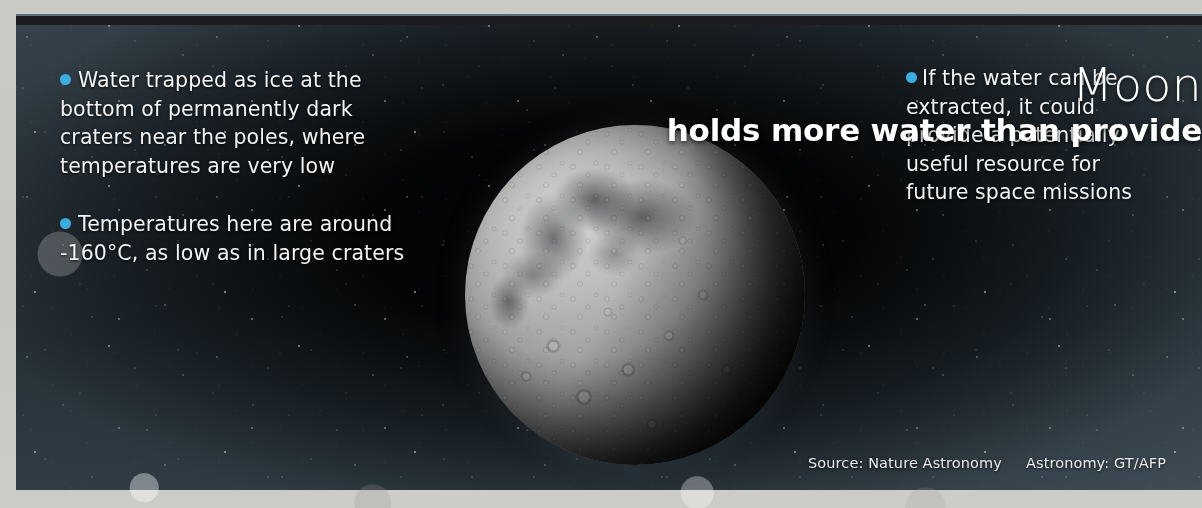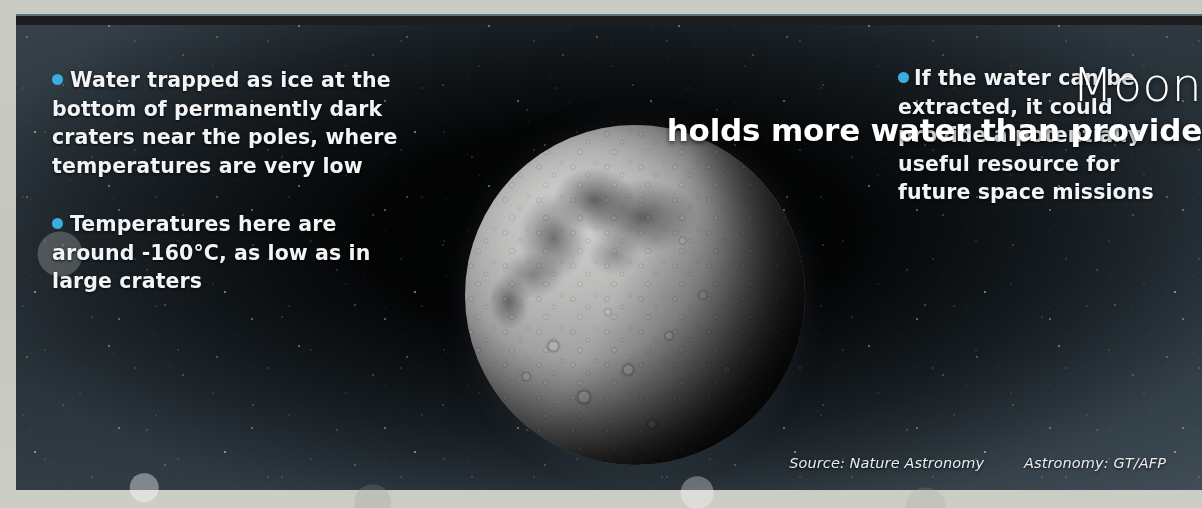--- a/index.html
+++ b/index.html
@@ -200,21 +200,21 @@
     color: #f2f4f5;
     font-size: 20.5px;
     line-height: 28.5px;
     font-weight: 400;
     letter-spacing: .1px;
     text-shadow: 0 1px 3px rgba(0,0,0,.85);
   }
   #col-left  { left: 36px;  top: 52px;  width: 370px; text-align: left; }
   #col-right { right: 44px; top: 50px;  width: 260px; }
 
-  .bullet-block { margin: 0 0 30px 0; font-weight: bold; }
+  .bullet-block { margin: 0 0 30px 8px; }
   .bullet-block:last-child { margin-bottom: 0; }
 
   .dot {
     display: inline-block;
     width: 11px;
     height: 11px;
     border-radius: 50%;
     background: #3cade0;
     vertical-align: 2px;
     margin-right: 7px;
@@ -249,27 +249,26 @@
     text-shadow: 0 2px 5px rgba(0,0,0,.7);
   }
 
   
   #credits {
     position: absolute;
     z-index: 5;
     right: 36px;
     bottom: 18px;
     display: flex;
-    gap: 40px;
+    gap: 24px;
     color: #e9ecee;
     font-size: 14.5px;
     line-height: 18px;
     letter-spacing: .1px;
     text-shadow: 0 1px 3px rgba(0,0,0,.8);
-    font-style: italic;
   }
 </style>
 </head>
 <body>
 
 <div id="page">
 
   <div id="graphic">
 
     <div class="stars s1"></div>

